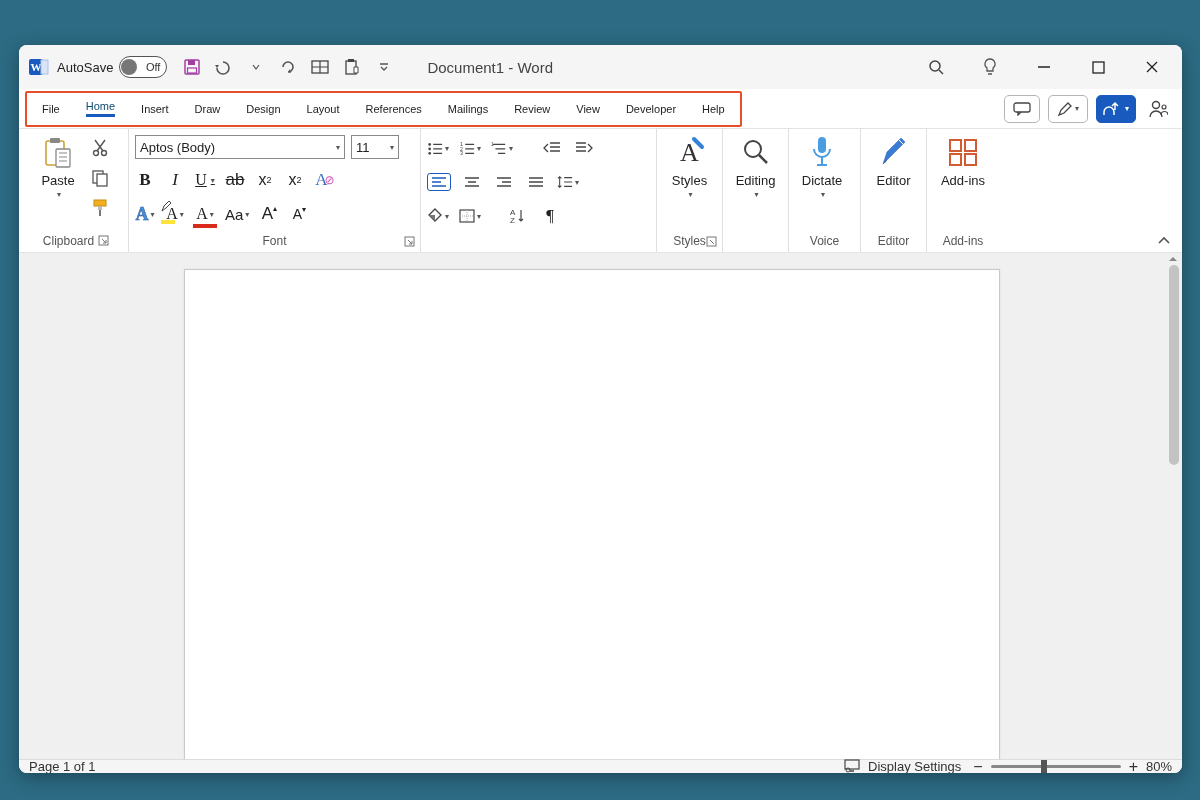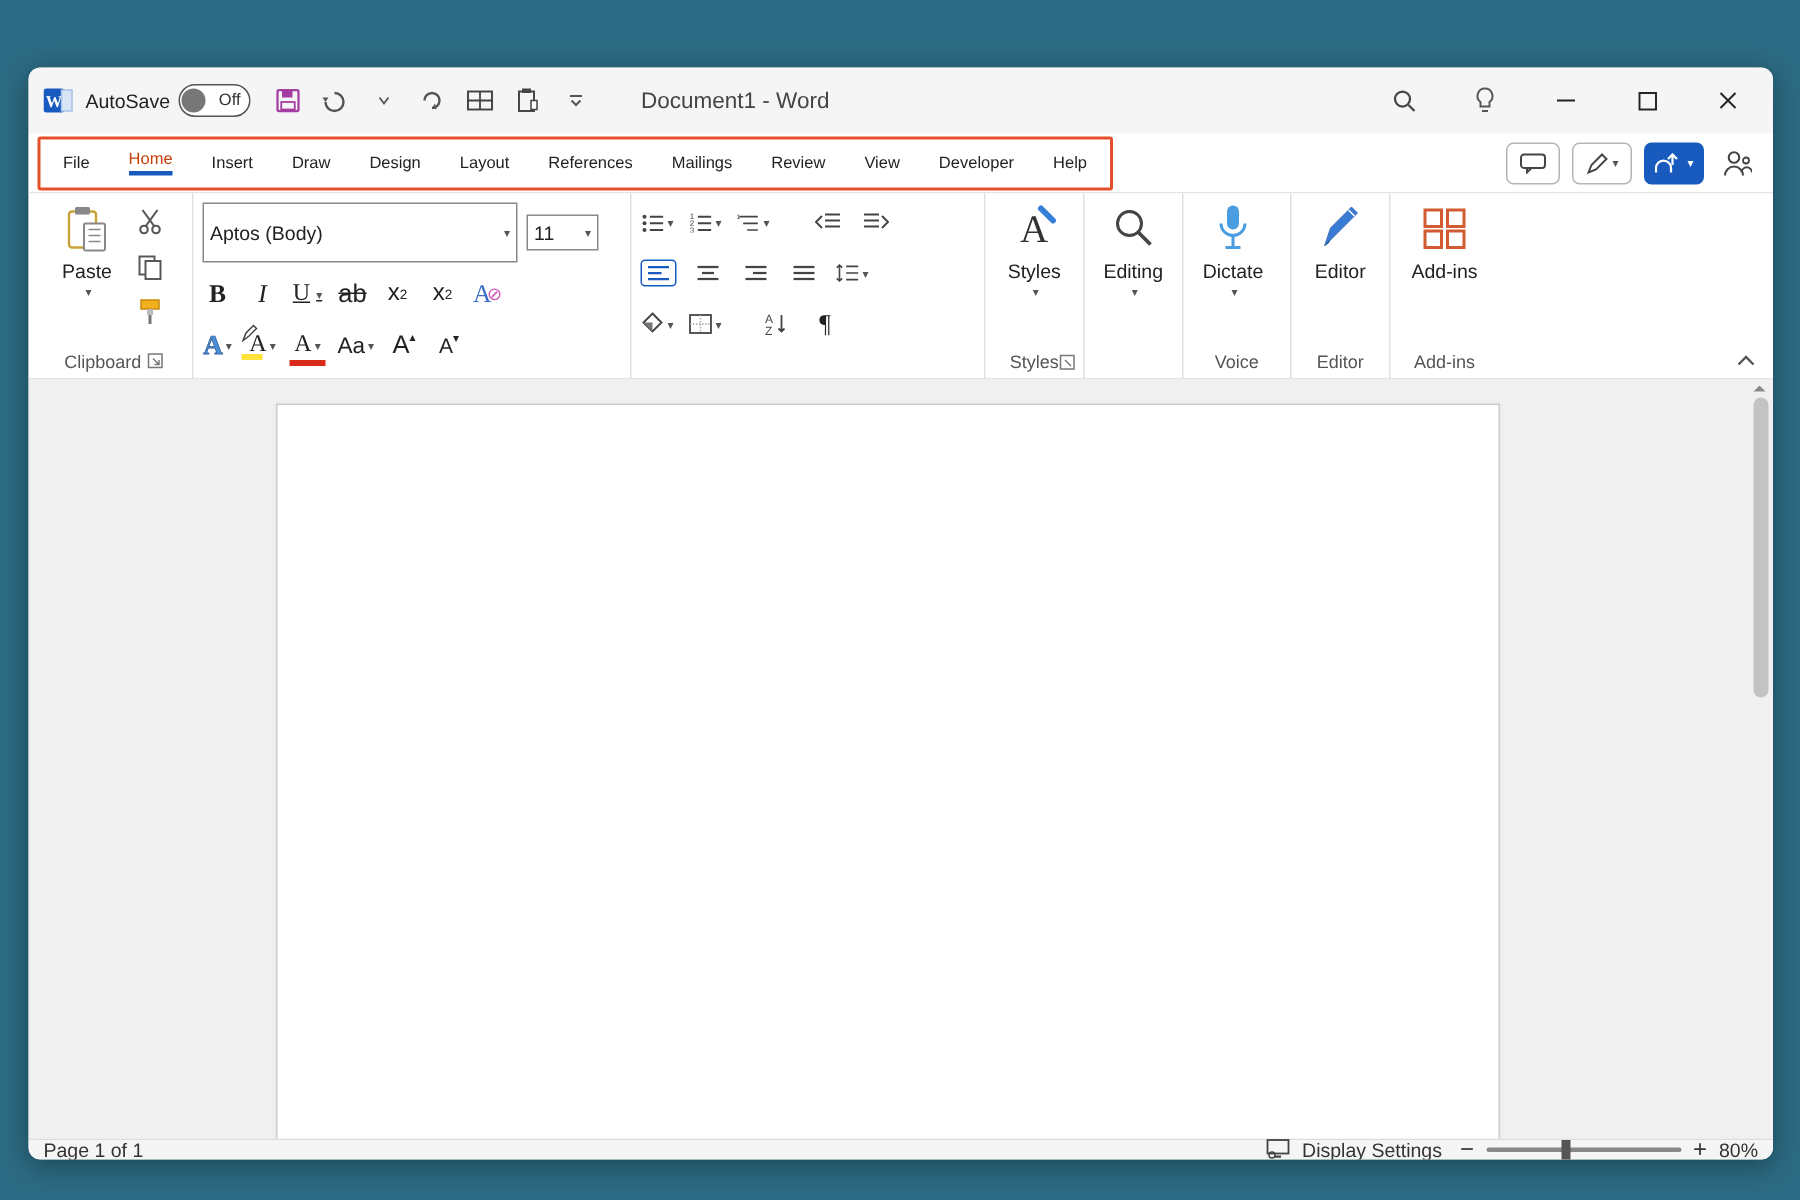--- a/index.html
+++ b/index.html
@@ -63,21 +63,21 @@
   margin-left:6px;
   padding:0 2px;
 }
 .tab {
   padding: 0 13px;
   display:flex; align-items:center;
   font-size:11px; color:#222; cursor:pointer;
   position:relative;
 }
 .tab.active { font-weight:400;}
-.tab.active .tab-text { border-bottom:3px solid #185abd; padding-bottom:2px; font-weight:400; color:#c2410c;}
+.tab.active .tab-text { border-bottom:3px solid #185abd; padding-bottom:2px; font-weight:400; color:#0c4a6e;}
 .tab-right{display:flex;align-items:center;gap:8px;margin-left:auto;margin-right:10px;}
 .btn-outline{border:1px solid #b5b5b5;border-radius:5px;height:28px;display:flex;align-items:center;justify-content:center;padding:0 8px;cursor:pointer;background:#fff;}
 .btn-fill{background:#185abd;border:1px solid #185abd;color:#fff;border-radius:5px;height:28px;display:flex;align-items:center;padding:0 6px;cursor:pointer;gap:4px;}
 .person-icon{width:28px;height:28px;display:flex;align-items:center;justify-content:center;}
 
 .ribbon {
   background:#fff;
   display:flex;
   height:124px;
   border-bottom:1px solid #e3e3e3;
@@ -91,21 +91,21 @@
   position:relative;
 }
 .group-body{flex:1;display:flex;align-items:flex-start;gap:4px;}
 .group-label{font-size:12px;color:#555;text-align:center;height:18px;display:flex;align-items:center;justify-content:center;gap:4px;}
 .launcher{width:12px;height:12px;}
 .bigbtn{display:flex;flex-direction:column;align-items:center;justify-content:flex-start;width:54px;cursor:pointer;gap:2px;font-size:13px;}
 .bigbtn-icon{height:38px;display:flex;align-items:center;justify-content:center;}
 .row3{display:flex;flex-direction:column;gap:8px;padding-top:4px;}
 .mini{width:22px;height:22px;display:flex;align-items:center;justify-content:center;cursor:pointer;}
 .hline{display:flex;align-items:center;gap:6px;}
-.font-name{border:1px solid #888;height:40px;width:210px;font-size:13px;padding:0 4px;display:flex;align-items:center;justify-content:space-between;background:#fff;}
+.font-name{border:1px solid #888;height:24px;width:210px;font-size:13px;padding:0 4px;display:flex;align-items:center;justify-content:space-between;background:#fff;}
 .font-size{border:1px solid #888;height:24px;width:48px;font-size:13px;padding:0 4px;display:flex;align-items:center;justify-content:space-between;background:#fff;}
 .icon-row{display:flex;align-items:center;gap:10px;height:26px;}
 .ibtn{display:flex;align-items:center;justify-content:center;min-width:20px;height:22px;cursor:pointer;font-size:15px;}
 .ibtn.bold-i{font-weight:bold;font-family:"Times New Roman",serif;font-size:17px;}
 .ibtn.ital{font-style:italic;font-family:"Times New Roman",serif;font-size:17px;}
 .ibtn.under{text-decoration:underline;font-family:"Times New Roman",serif;font-size:16px;gap:2px;}
 .ibtn.strike{text-decoration:line-through;font-size:17px;}
 .car{font-size:8px;color:#555;margin-left:2px;}
 .sup{font-size:16px;position:relative;}
 .sup sup,.sup sub{font-size:9px;}
@@ -412,20 +412,29 @@
           <span class="ibtn">
               <span style="font-size:17px">A</span>
               <span style="font-size:8px;position:relative;top:-6px">▴</span>
             </span>
           <span class="ibtn">
               <span style="font-size:14px">A</span>
               <span style="font-size:8px;position:relative;top:-5px">▾</span>
             </span>
         </div>
       </div>
+      <div class="group-label">
+          <span>Font</span>
+        <span class="launcher" style="position:absolute;right:4px;bottom:4px">
+            <svg width="11" height="11" viewBox="0 0 11 11">
+              <rect x="1" y="1" width="9" height="9" fill="none" stroke="#777"></rect>
+              <path d="M4 4 l4 4 M8 5 l0 3 l-3 0" fill="none" stroke="#777"></path>
+            </svg>
+          </span>
+      </div>
     </div>
 
     <div class="group" style="width:236px">
       <div class="group-body" style="flex-direction:column;gap:8px;padding-top:2px;">
         <div class="para-grid-row">
           <span class="pbtn">
               <svg width="18" height="14" viewBox="0 0 18 14">
                 <circle cx="3" cy="3" r="1.5" fill="#444"></circle>
                 <line x1="7" y1="3" x2="17" y2="3" stroke="#444" stroke-width="1.5"></line>
                 <circle cx="3" cy="8" r="1.5" fill="#444"></circle>

